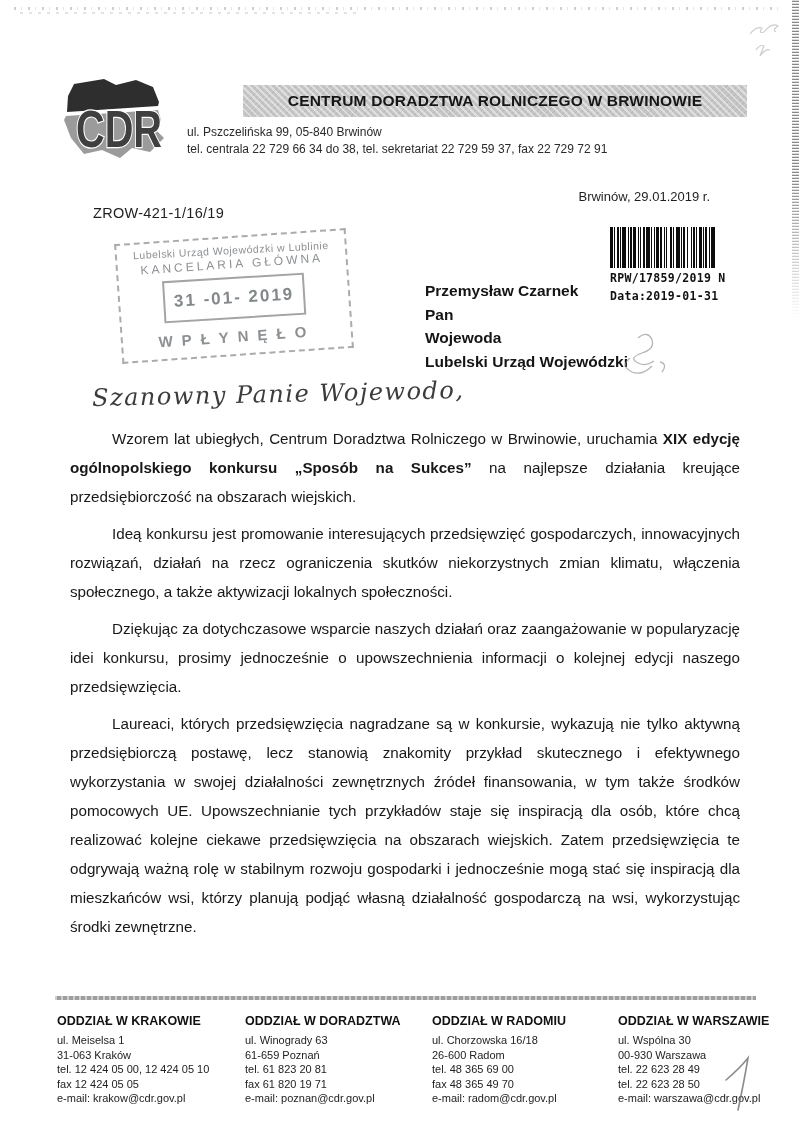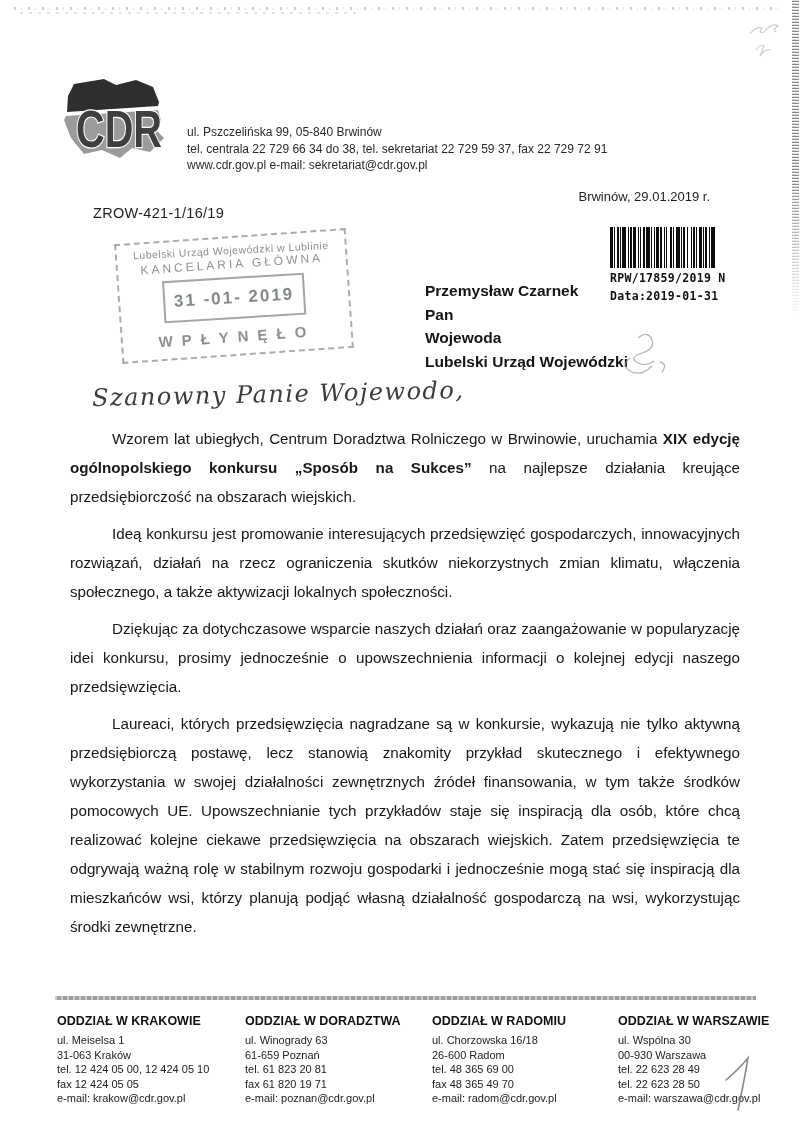--- a/index.html
+++ b/index.html
@@ -140,25 +140,27 @@
     <path d="M8,14 q6,-8 12,-6 q-4,6 2,4 q8,-10 14,-6 q-6,4 -2,6" fill="none" stroke="#9a9a9a" stroke-width="1.2"></path>
     <path d="M14,30 q4,-6 8,-4 l-4,10 q6,-8 10,-6" fill="none" stroke="#9a9a9a" stroke-width="1.2"></path>
   </svg>
 
   <svg class="logo" viewBox="0 0 122 92">
     <path d="M8,40 L100,34 L103,44 L98,54 L106,62 L92,76 L74,72 L62,82 L44,74 L26,78 L13,62 L6,44 Z" fill="#9b9b9b"></path>
     <path d="M16,8 L46,3 L58,9 L78,4 L95,11 L101,26 L100,30 L9,36 L10,20 Z" fill="#2e2e2e"></path>
     <text x="61" y="71" text-anchor="middle" font-family="Liberation Sans, sans-serif" font-weight="bold" font-size="52" fill="#3f3f3f" stroke="#ffffff" stroke-width="2.4" paint-order="stroke" transform="scale(1,1)" textLength="86" lengthAdjust="spacingAndGlyphs">CDR</text>
   </svg>
 
+  <div class="org-band">
+    <span>CENTRUM DORADZTWA ROLNICZEGO W BRWINOWIE</span>
+  </div>
 
   <div class="addr">
     <div>ul. Pszczelińska 99, 05-840 Brwinów</div>
     <div>tel. centrala 22 729 66 34 do 38, tel. sekretariat 22 729 59 37, fax 22 729 72 91</div>
-    <div>www.cdr.gov.pl    e-mail: sekretariat@cdr.gov.pl</div>
   </div>
 
   <div class="place-date">Brwinów, 29.01.2019 r.</div>
 
   <div class="ref-number">ZROW-421-1/16/19</div>
 
   <div class="stamp">
     <div class="s1">Lubelski Urząd Wojewódzki w Lublinie</div>
     <div class="s2">KANCELARIA GŁÓWNA</div>
     <div class="date-box">31 -01- 2019</div>

